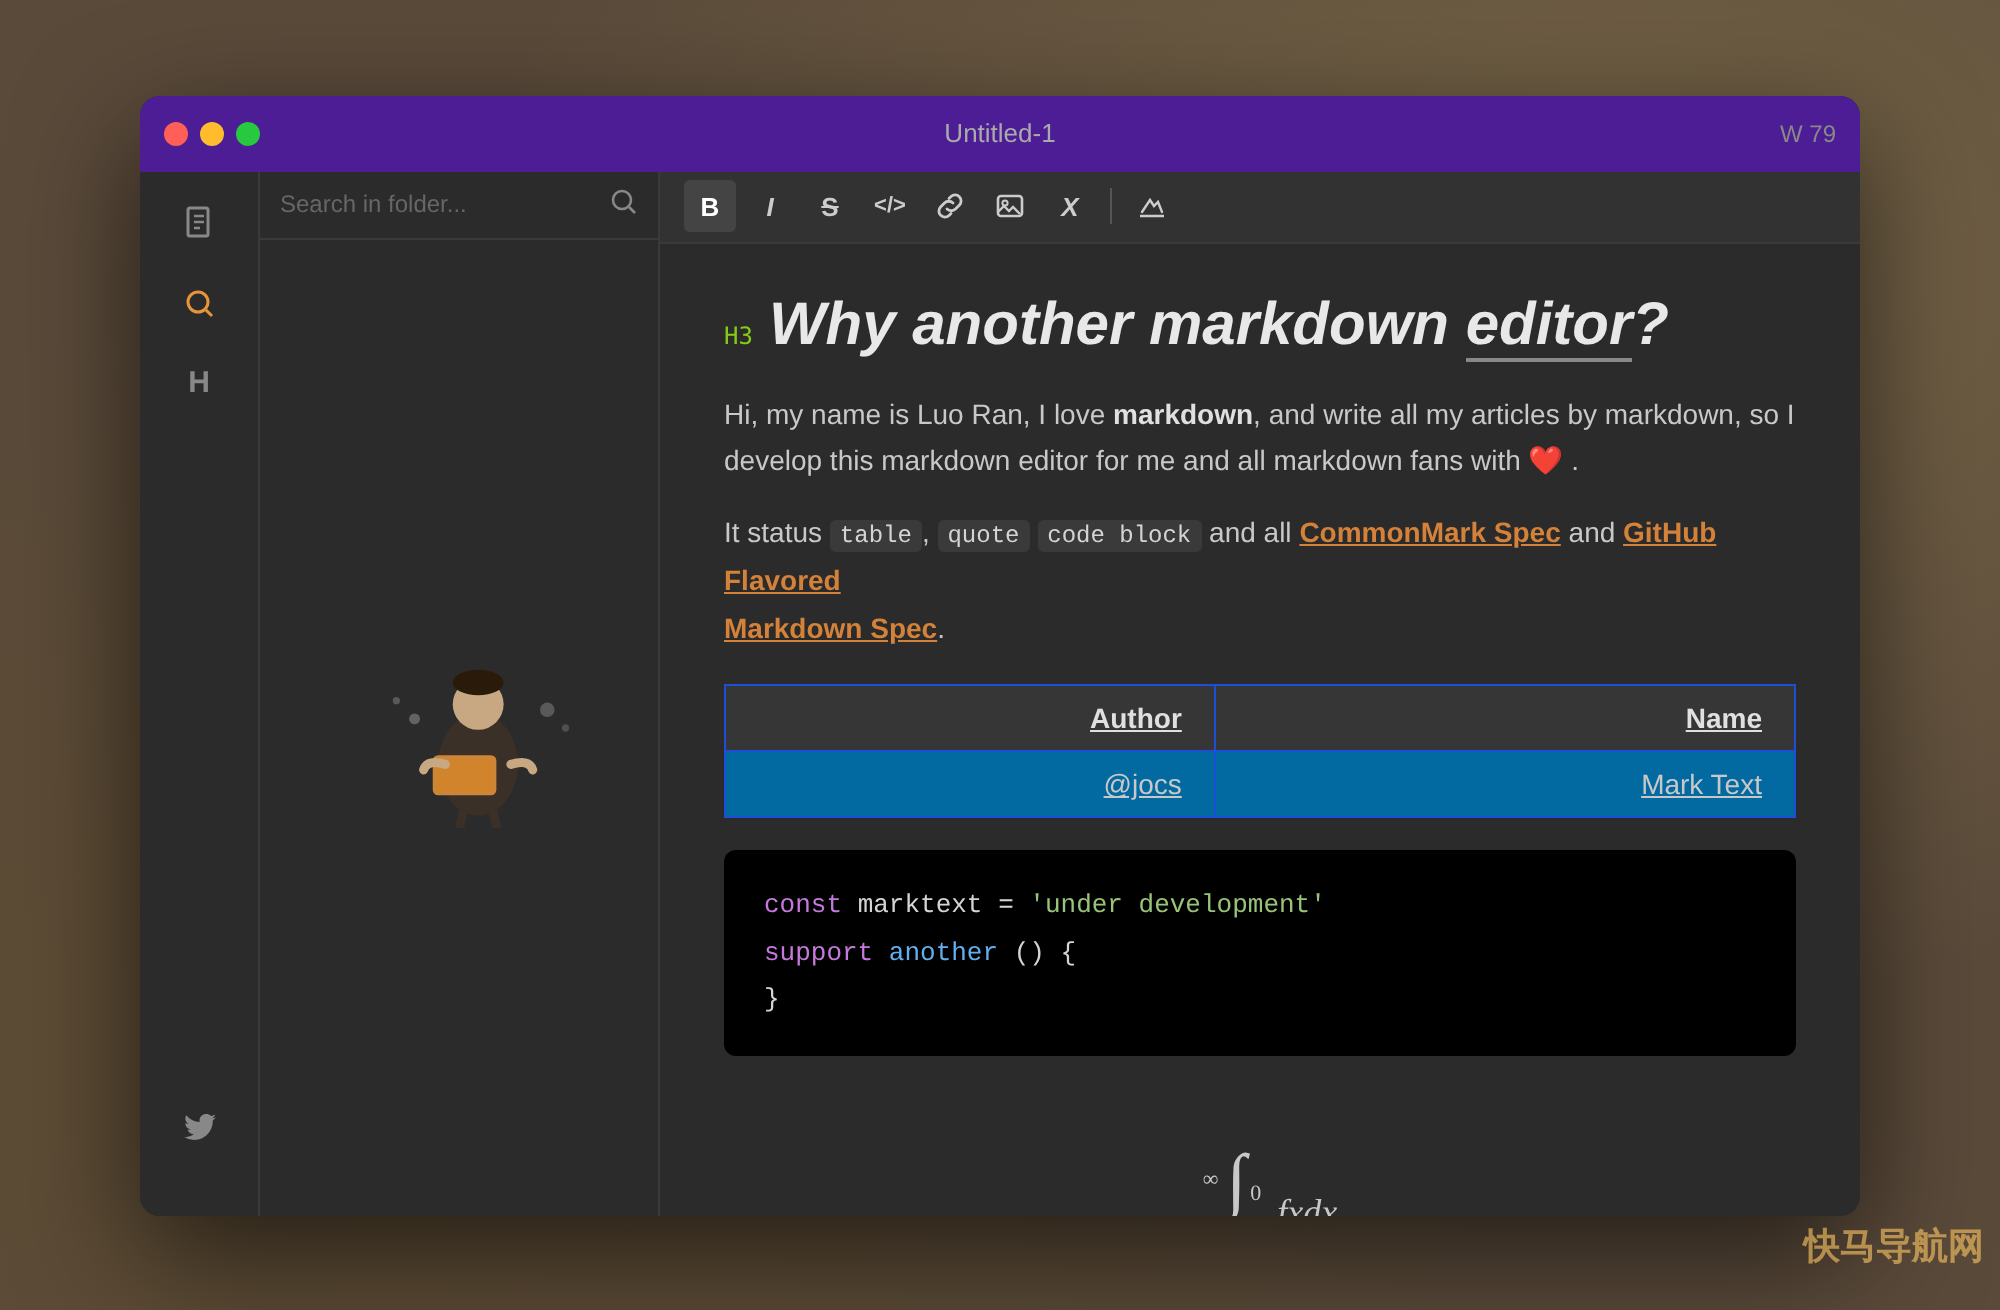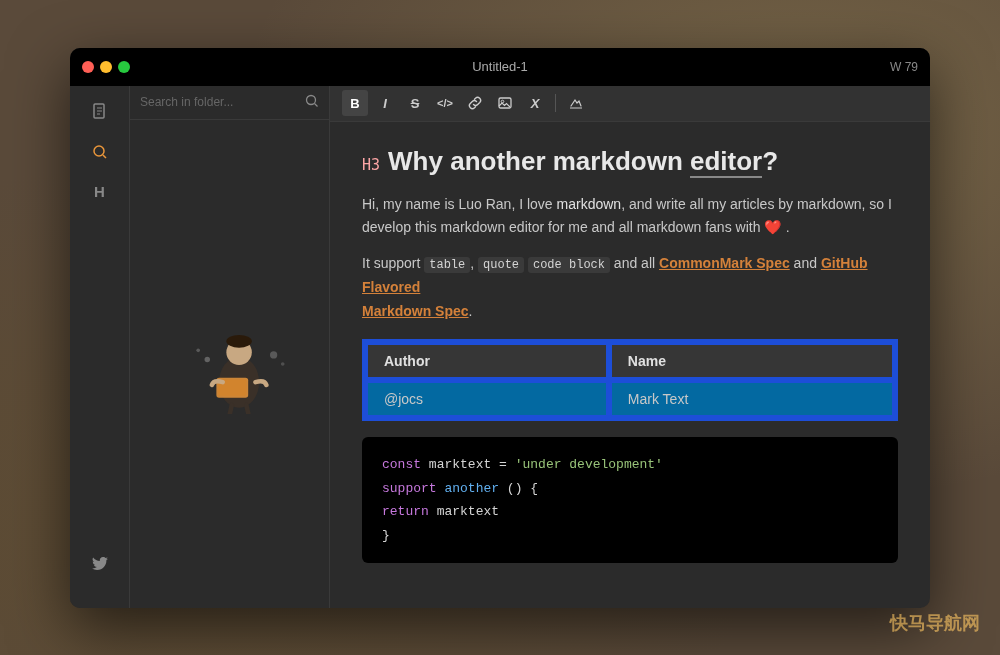--- a/index.html
+++ b/index.html
@@ -25,21 +25,21 @@
       box-shadow: 0 20px 60px rgba(0,0,0,0.6);
       display: flex;
       flex-direction: column;
       overflow: hidden;
       position: relative;
     }
 
     
     .title-bar {
       height: 38px;
-      background: #000000;
+      background: #4c1d95;
       display: flex;
       align-items: center;
       padding: 0 12px;
       flex-shrink: 0;
       position: relative;
     }
 
     .traffic-lights {
       display: flex;
       gap: 6px;
@@ -211,41 +211,42 @@
 
     
     .heading-row {
       display: flex;
       align-items: baseline;
       gap: 8px;
       margin-bottom: 16px;
     }
 
     .heading-label {
-      color: #fca5a5;
-      font-size: 15px;
+      color: #84cc16;
+      font-size: 12px;
       font-family: monospace;
       flex-shrink: 0;
     }
 
     .main-heading {
-      font-size: 26px;
+      font-size: 30px;
       font-weight: bold;
       color: #e8e8e8;
+      font-style: italic;
     }
     @keyframes blink { 50% { opacity: 0; } }
 
     .paragraph {
       margin-bottom: 12px;
       line-height: 1.7;
       font-size: 14px;
       color: #c8c8c8;
     }
 
-    .bold { font-weight: normal; color: #e0e0e0; }
+    .bold { font-weight: bold; color: #e0e0e0; }
 
     .heart { color: #e74c3c; }
 
     .inline-code {
       font-family: 'Courier New', monospace;
       font-size: 12px;
       background: #3a3a3a;
       padding: 1px 5px;
       border-radius: 3px;
       color: #d4d4d4;
@@ -260,24 +261,25 @@
 
     
     .md-table {
       width: 100%;
       border-collapse: collapse;
       margin: 16px 0;
       font-size: 14px;
     }
 
     .md-table th, .md-table td {
-      border: 6px solid #1d4ed8;
+      border: 1px solid #1d4ed8;
       padding: 8px 16px;
-      text-align: left;
+      text-align: right;
       color: #c8c8c8;
+      text-decoration: underline;
     }
 
     .md-table thead tr {
       background: #363636;
     }
 
     .md-table thead th {
       color: #e0e0e0;
       font-weight: 600;
     }
@@ -456,21 +458,21 @@
           </h1>
         </div>
 
         <p class="paragraph">
           <span>Hi, my name is Luo Ran, I love </span><span class="bold">markdown</span><span>, and write all my articles by markdown, so I develop this markdown editor for me and all markdown fans with</span>
           <span class="heart"> ❤️</span>
           <span> .</span>
         </p>
 
         <p class="paragraph">
-          <span>It support </span><code class="inline-code">table</code><span>, </span><code class="inline-code">quote</code><span> </span><code class="inline-code">code block</code><span> and all </span><a class="link">CommonMark Spec</a><span> and </span><a class="link">GitHub Flavored<br>Markdown Spec</a><span>.</span>
+          <span>It status </span><code class="inline-code">table</code><span>, </span><code class="inline-code">quote</code><span> </span><code class="inline-code">code block</code><span> and all </span><a class="link">CommonMark Spec</a><span> and </span><a class="link">GitHub Flavored<br>Markdown Spec</a><span>.</span>
         </p>
 
         <table class="md-table">
           <thead>
             <tr>
               <th>Author</th>
               <th>Name</th>
             </tr>
           </thead>
           <tbody>
@@ -487,24 +489,20 @@
             <span class="code-variable"> marktext</span>
             <span class="code-punct"> = </span>
             <span class="code-string">'under development'</span>
           </div>
           <div>
             <span class="code-keyword">support</span>
             <span class="code-fn"> another</span>
             <span class="code-punct"> () {</span>
           </div>
           <div>
-            <span class="code-keyword">    return</span>
-            <span class="code-variable"> marktext</span>
-          </div>
-          <div>
             <span class="code-punct">}</span>
           </div>
         </div>
 
         <div class="math-block">
           <div class="math-formula">
             <span style="display:inline-flex; align-items:flex-start; flex-direction:column; margin-right:2px;">
               <span style="font-size:11px; margin-bottom:0px; margin-left:10px;">∞</span>
             </span>
             <span style="font-size:36px; line-height:0.9; font-family:'Times New Roman',serif; margin-right:0;">∫</span>
@@ -512,13 +510,13 @@
             <span class="math-expr">fxdx</span>
           </div>
         </div>
 
       </div>
     </div>
 
   </div>
 </div>
 
-<div style="position:fixed; bottom:20px; right:20px; color:rgba(255,200,100,0.6); font-size:18px; font-weight:bold; font-family:sans-serif;">快马导航网</div>
+<div style="position:fixed; bottom:20px; right:8px; color:rgba(255,200,100,0.6); font-size:18px; font-weight:bold; font-family:sans-serif;">快马导航网</div>
 
 </body></html>

